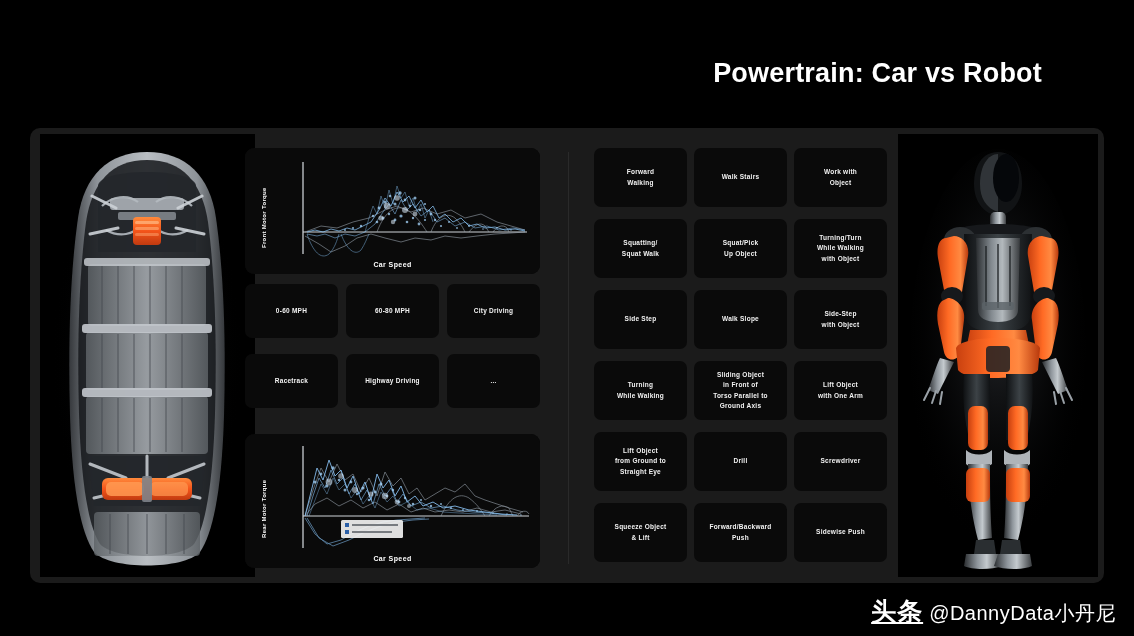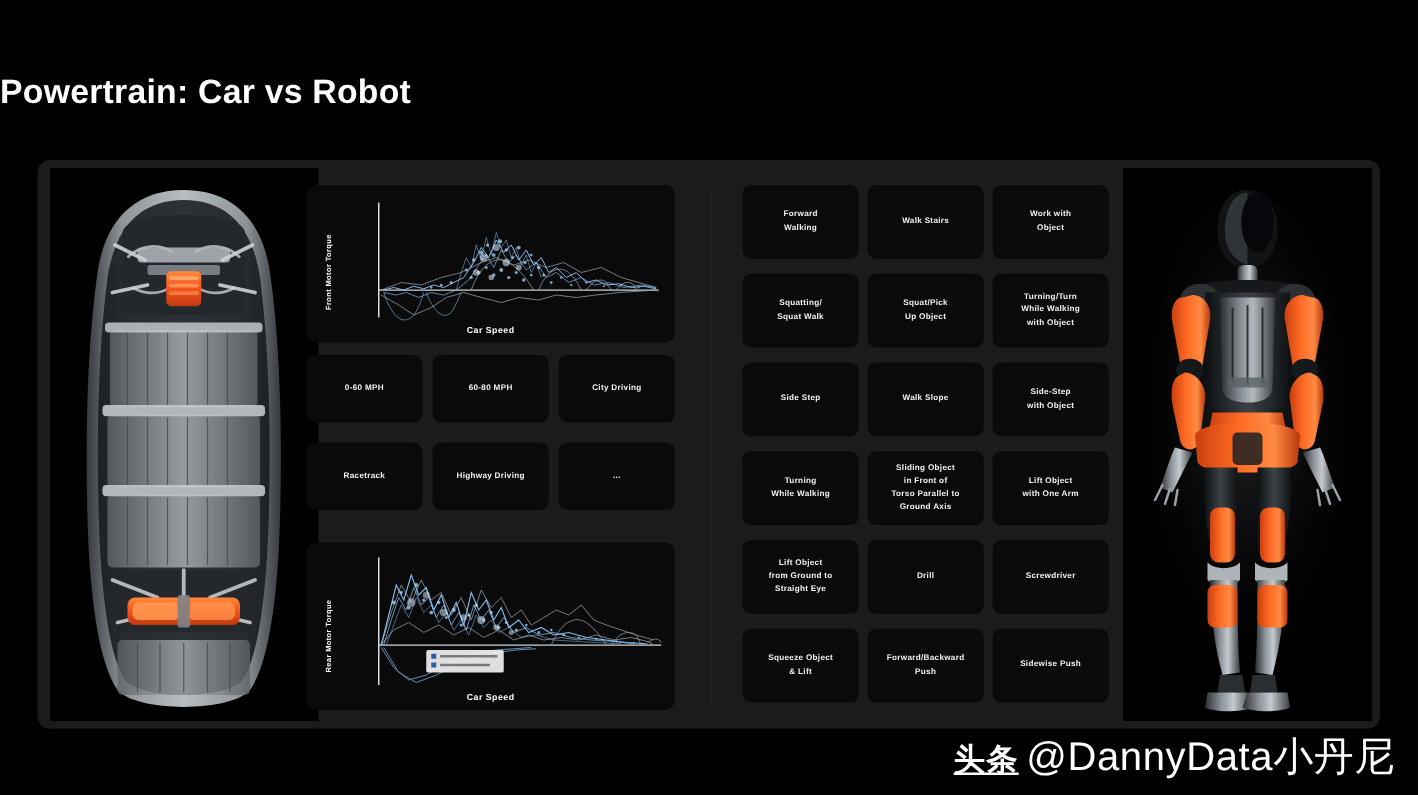--- a/index.html
+++ b/index.html
@@ -7,21 +7,21 @@
     width:1134px; height:636px;
     background:#000;
     font-family:"Liberation Sans", sans-serif;
     overflow:hidden;
   }
   #slide { position:relative; width:1134px; height:636px; background:#000; }
 
   
   #title {
     position:absolute; top:58px; left:0; width:1042px;
-    text-align:left;
+    text-align:right;
     font-size:27px; font-weight:bold; color:#ffffff;
     letter-spacing:0.2px;
   }
 
   
   #panel {
     position:absolute; left:30px; top:128px;
     width:1074px; height:455px;
     background:#1b1b1b;
     border-radius:10px;
@@ -100,21 +100,21 @@
   .car-tile { width:93px; height:54px; }
   .robot-tile { width:93px; height:59px; }
 
   
   #watermark {
     position:absolute; right:18px; bottom:8px;
     display:flex; align-items:baseline; gap:6px;
     color:#ffffff;
   }
   #wm-logo { font-size:25px; font-weight:bold; letter-spacing:1px;text-decoration:underline; }
-  #wm-handle { font-size:32px; font-weight:normal; letter-spacing:0.5px; }
+  #wm-handle { font-size:20px; font-weight:normal; letter-spacing:0.5px; }
 </style>
 </head>
 <body>
 
 <div id="slide">
 
   <div id="title">Powertrain: Car vs Robot</div>
 
   <div id="panel">
 

